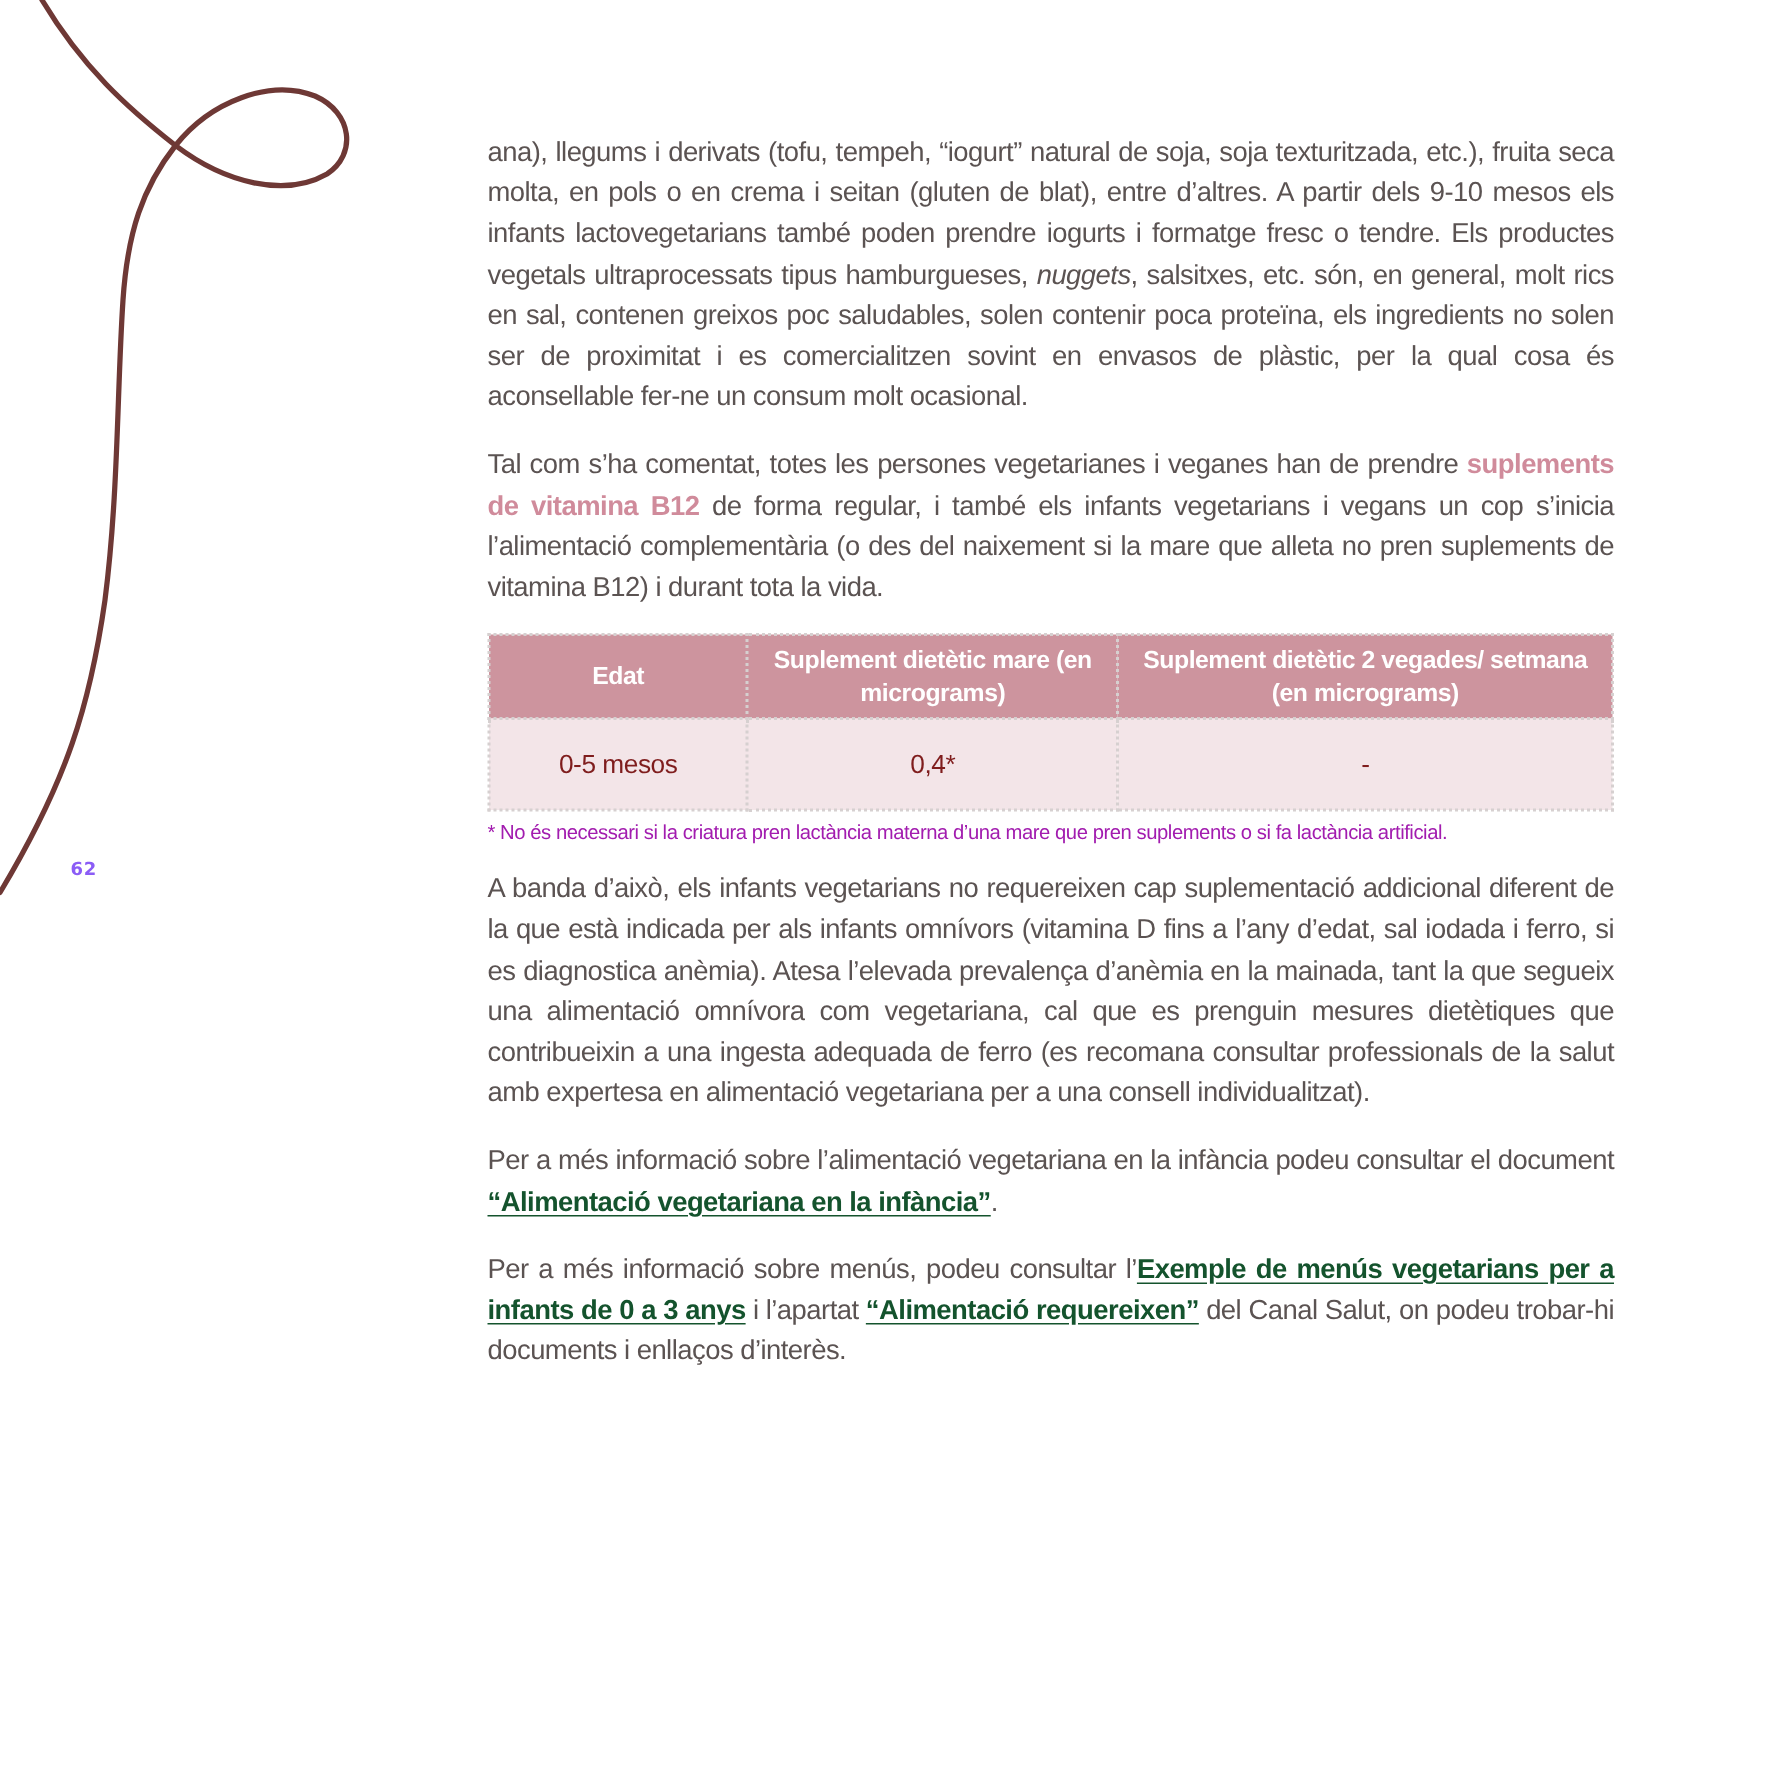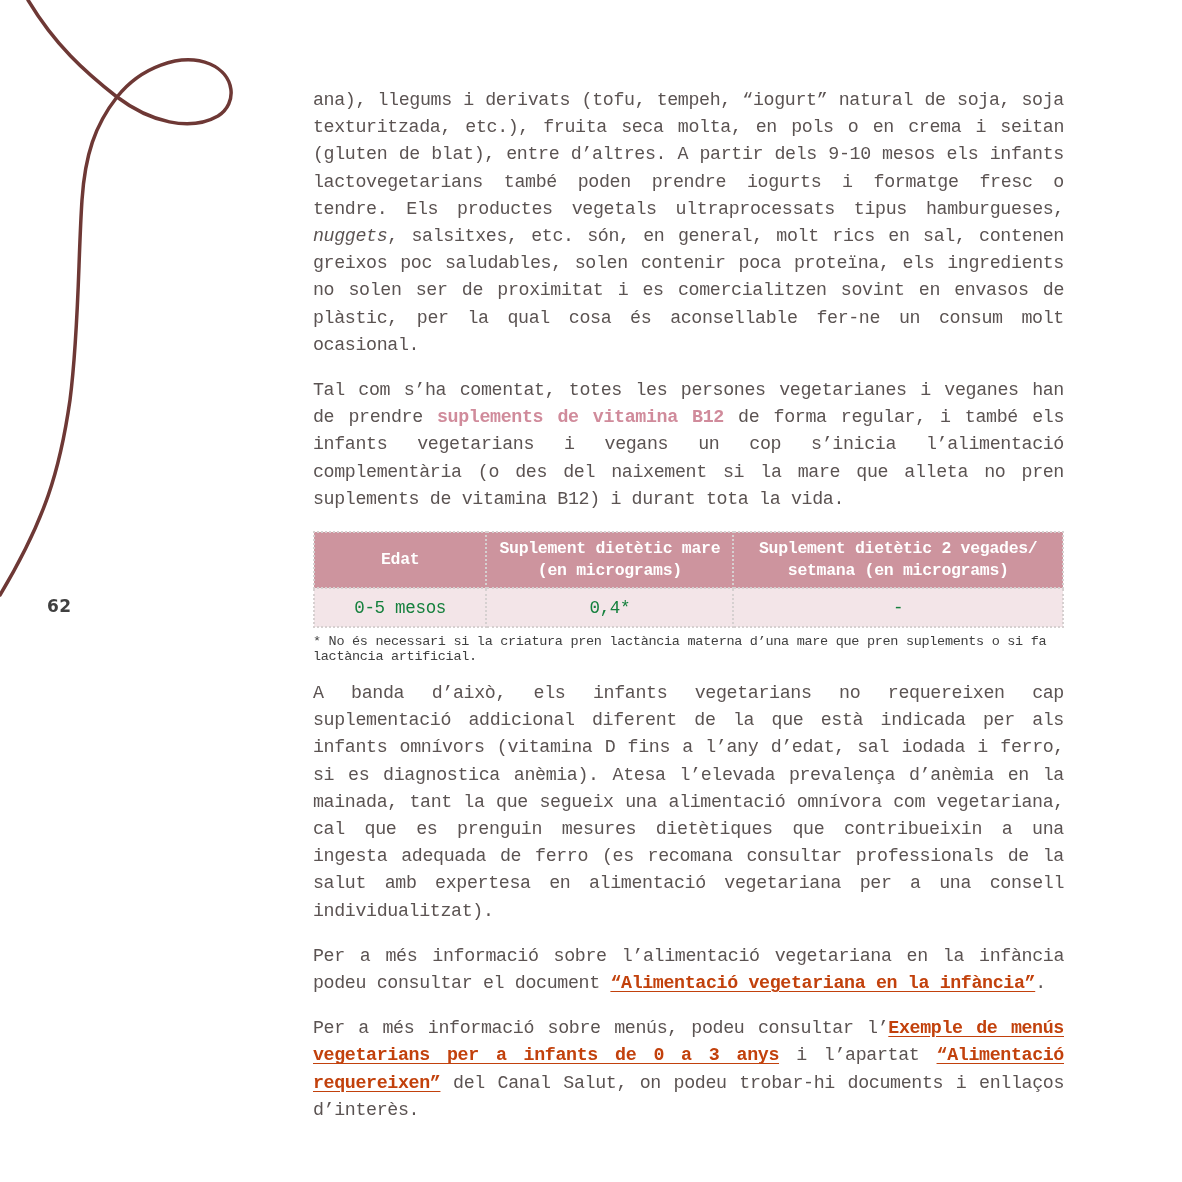--- a/index.html
+++ b/index.html
@@ -1,30 +1,30 @@
 <!DOCTYPE html>
 <html><head>
 <meta charset="utf-8">
 <style>
   html, body { margin:0; padding:0; background:#ffffff; }
   body { width:1182px; height:1182px; position:relative; overflow:hidden;
          font-family:"Liberation Sans", "DejaVu Sans", sans-serif; color:#5b5352; }
   .deco { position:absolute; left:0; top:0; }
-  .page-num { position:absolute; left:47px; top:596px; font-size:17px; font-weight:bold; color:#404040;
+  .page-num { position:absolute; left:47px; top:572px; font-size:12px; font-weight:bold; color:#8b5cf6;
               font-family:"DejaVu Sans", sans-serif; letter-spacing:0.5px; }
-  .content { position:absolute; left:313px; top:87px; width:751px;font-family:Liberation Mono, monospace; }
+  .content { position:absolute; left:325px; top:87px; width:751px; }
   p.para { margin:0 0 18px 0; font-size:18.3px; line-height:27.2px; text-align:justify; letter-spacing:-0.35px; }
   .hl { color:#d08b9b; font-weight:bold; }
-  a.link { color:#c2410c; font-weight:bold; text-decoration:underline; text-underline-offset:3px; }
+  a.link { color:#14532d; font-weight:bold; text-decoration:underline; text-underline-offset:3px; }
   table.suppl { width:751px; border-collapse:collapse; margin-top:2px; font-size:17.5px; letter-spacing:-0.3px; }
   table.suppl th, table.suppl td { border:2px dotted #d6d0d0; text-align:center; }
   table.suppl th { background:#cd949e; color:#ffffff; font-weight:bold; font-size:16.5px; line-height:22px; height:50px; padding:2px 6px; }
-  table.suppl td { height:33px; color:#15803d; padding:2px; }
+  table.suppl td { height:33px; color:#7f1d1d; padding:13px; }
   table.suppl tr.alt td { background:#f3e5e8; }
-  .footnote { margin:6px 0 0 0; font-size:13.5px; letter-spacing:-0.3px; color:#404040; }
+  .footnote { margin:6px 0 0 0; font-size:13.5px; letter-spacing:-0.3px; color:#a21caf; }
   .after-table { margin-top:16px; }
 </style>
 </head>
 <body>
 
 <svg class="deco" width="260" height="620" viewBox="0 0 260 620">
   <path d="M28,0 C55,45 85,72 117,97 C150,122 190,132 218,116 C238,103 235,75 210,64 C180,52 140,68 117,97 C95,125 85,155 82,200 C78,260 79,330 70,400 C60,470 45,520 0,595" fill="none" stroke="#6e3835" stroke-width="3.5" stroke-linecap="round"></path>
 </svg>
 
 <div class="page-num">62</div>

